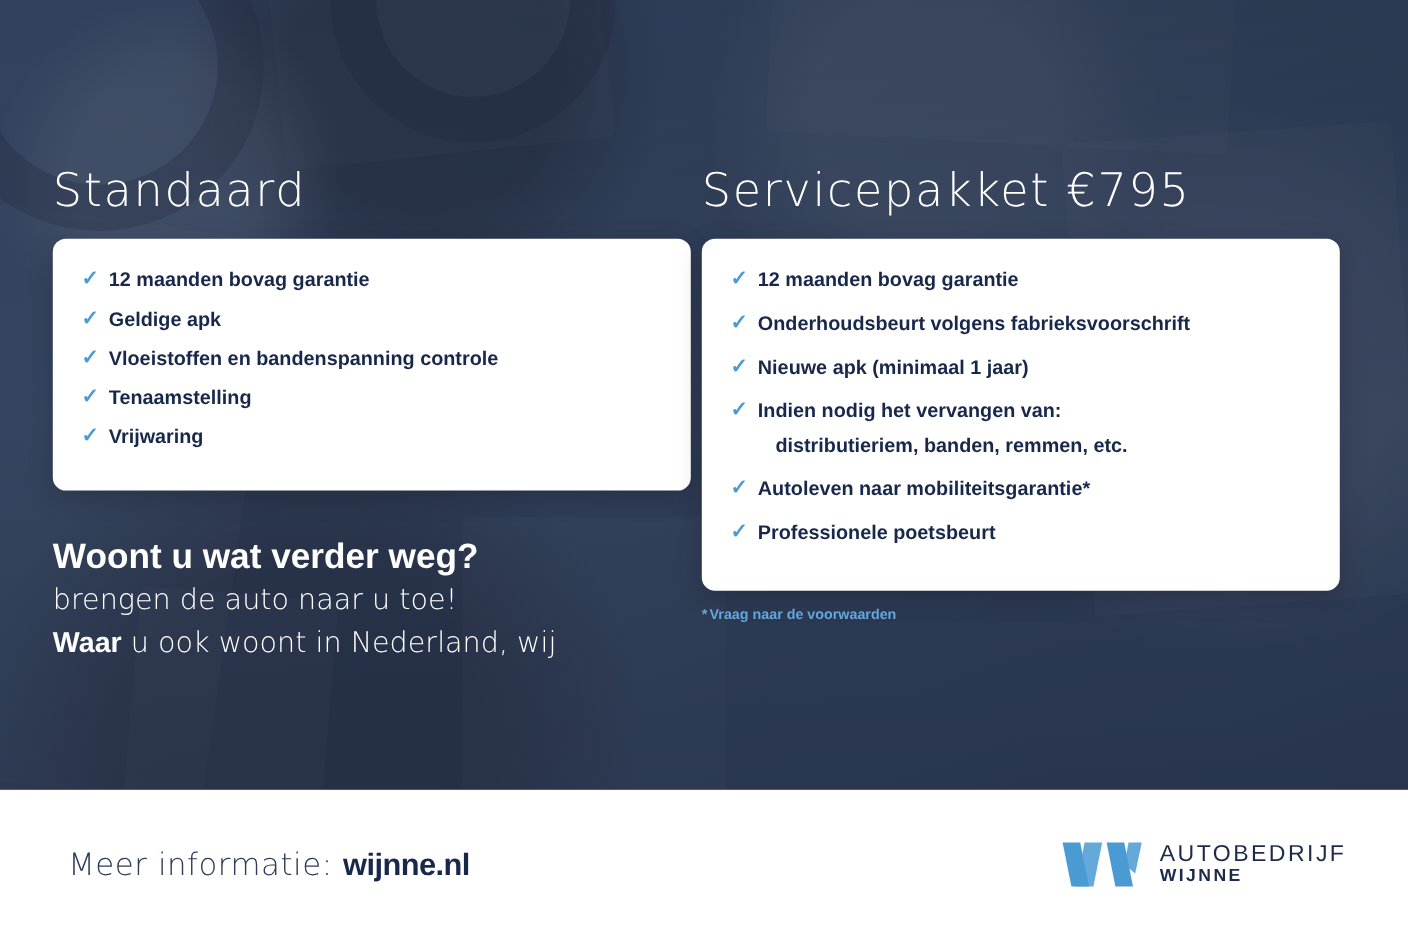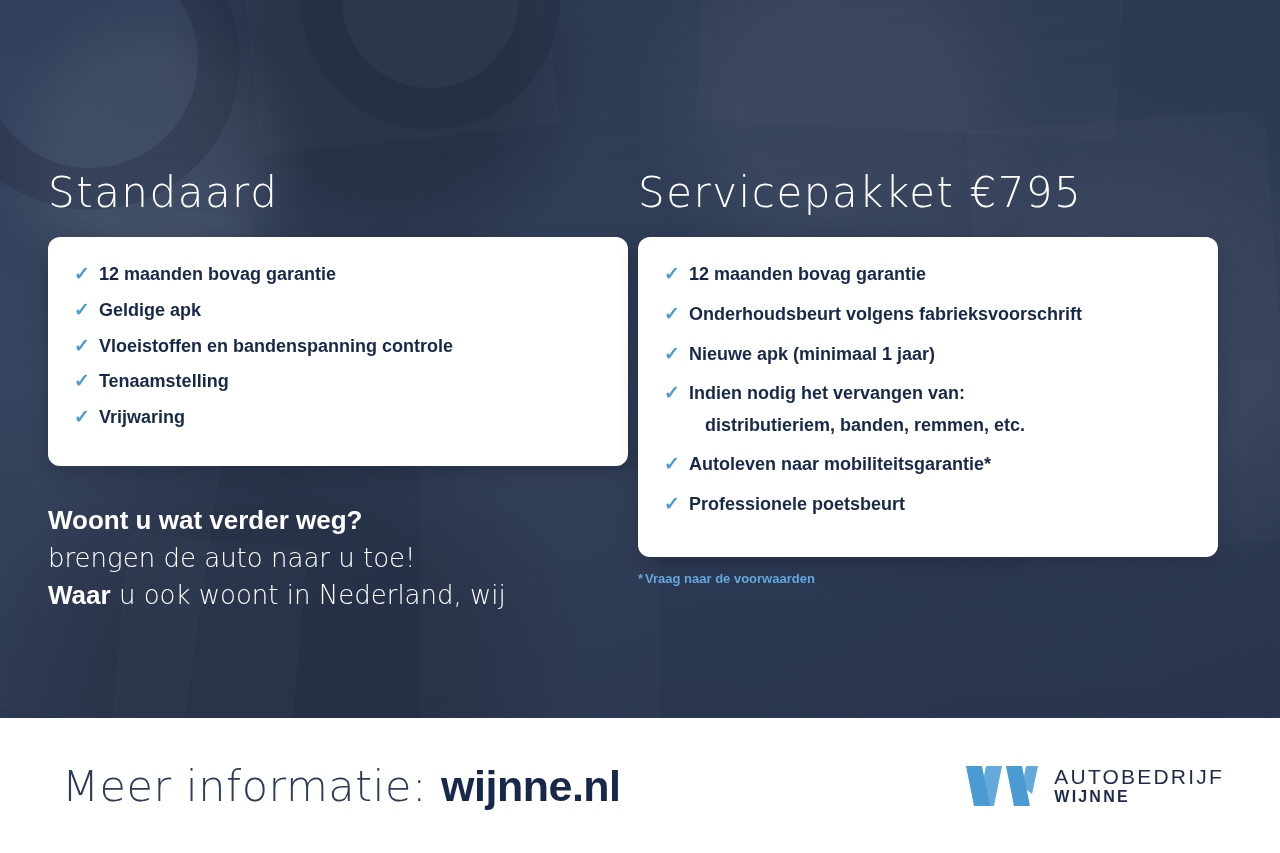--- a/index.html
+++ b/index.html
@@ -59,21 +59,21 @@
     color: #ffffff;
     font-size: 45px;
     font-weight: bold;
     letter-spacing: -0.6px;
     text-shadow: 0 2px 10px rgba(0,0,0,0.35);
   }
 
   
   .columns {
     position: absolute;
-    top: 168px;
+    top: 148px;
     left: 48px;
     right: 48px;
     display: flex;
     gap: 10px;
   }
   .col { flex: 1 1 0; min-width: 0; }
   .col.left  { max-width: 580px; }
   .col.right { max-width: 580px; }
 
   .col-title {
@@ -125,21 +125,21 @@
   
   .away-block {
     margin-top: 36px;
     color: #ffffff;
     font-size: 26px;
     line-height: 1.45;
     font-family: "DejaVu Sans", sans-serif;
     font-weight: 300;
   }
   .away-block .bold { font-weight: bold; font-family: "Liberation Sans", sans-serif; }
-  .away-line1 { font-weight: bold; font-family: "Liberation Sans", sans-serif; font-size: 26px; }
+  .away-line1 { font-weight: bold; font-family: "Liberation Sans", sans-serif; font-size: 32px; }
 
   
   .footnote {
     margin-top: 14px;
     color: #62a8dd;
     font-size: 13px;
     font-weight: bold;
   }
   .footnote .star { margin-right: 2px; }
 
@@ -149,21 +149,21 @@
     left: 0; right: 0; bottom: 0;
     height: 135px;
     background: #ffffff;
     display: flex;
     align-items: center;
     justify-content: space-between;
     padding: 0 56px 0 62px;
   }
   .more-info {
     color: #2b3b58;
-    font-size: 43px;
+    font-size: 28px;
     font-weight: 300;
     letter-spacing: 0.5px;
     font-family: "DejaVu Sans", sans-serif;
   }
   .more-info .brand {
     font-family: "Liberation Sans", sans-serif;
     font-weight: bold;
     color: #17284a;
     letter-spacing: -0.5px;
   }

